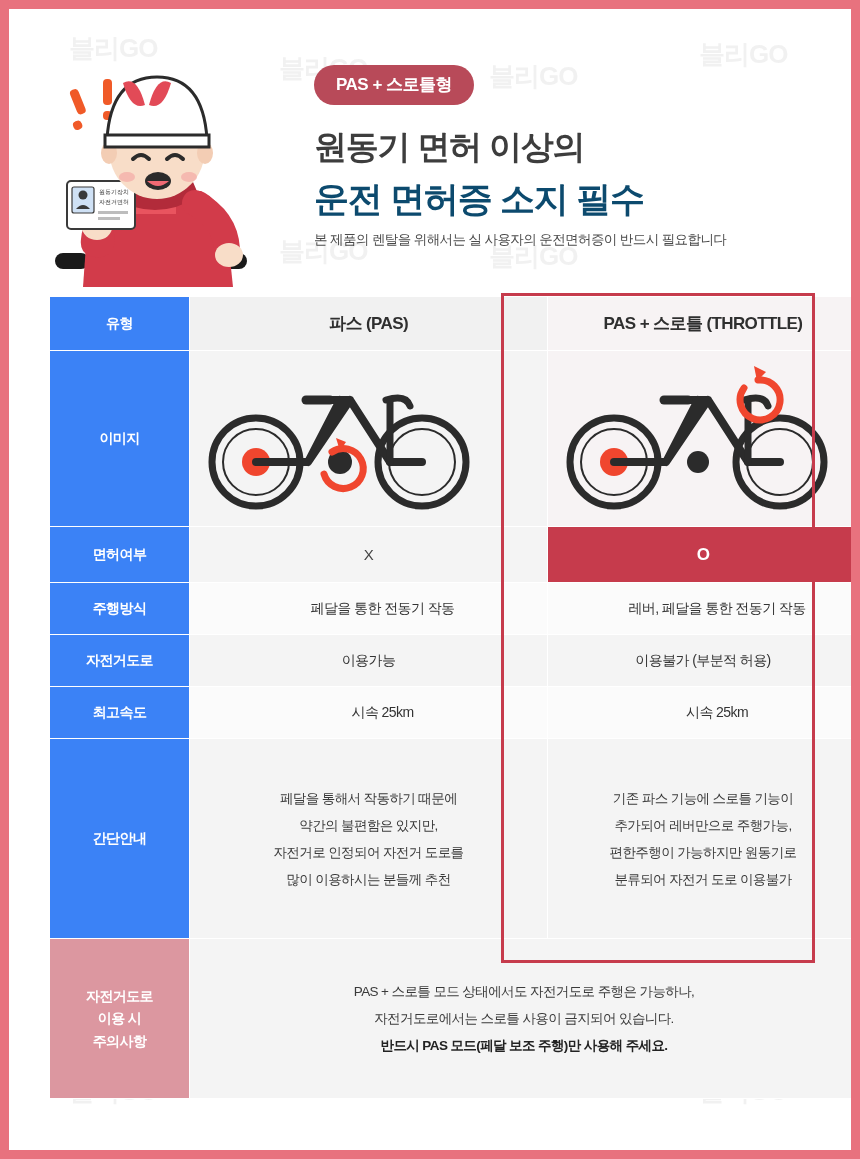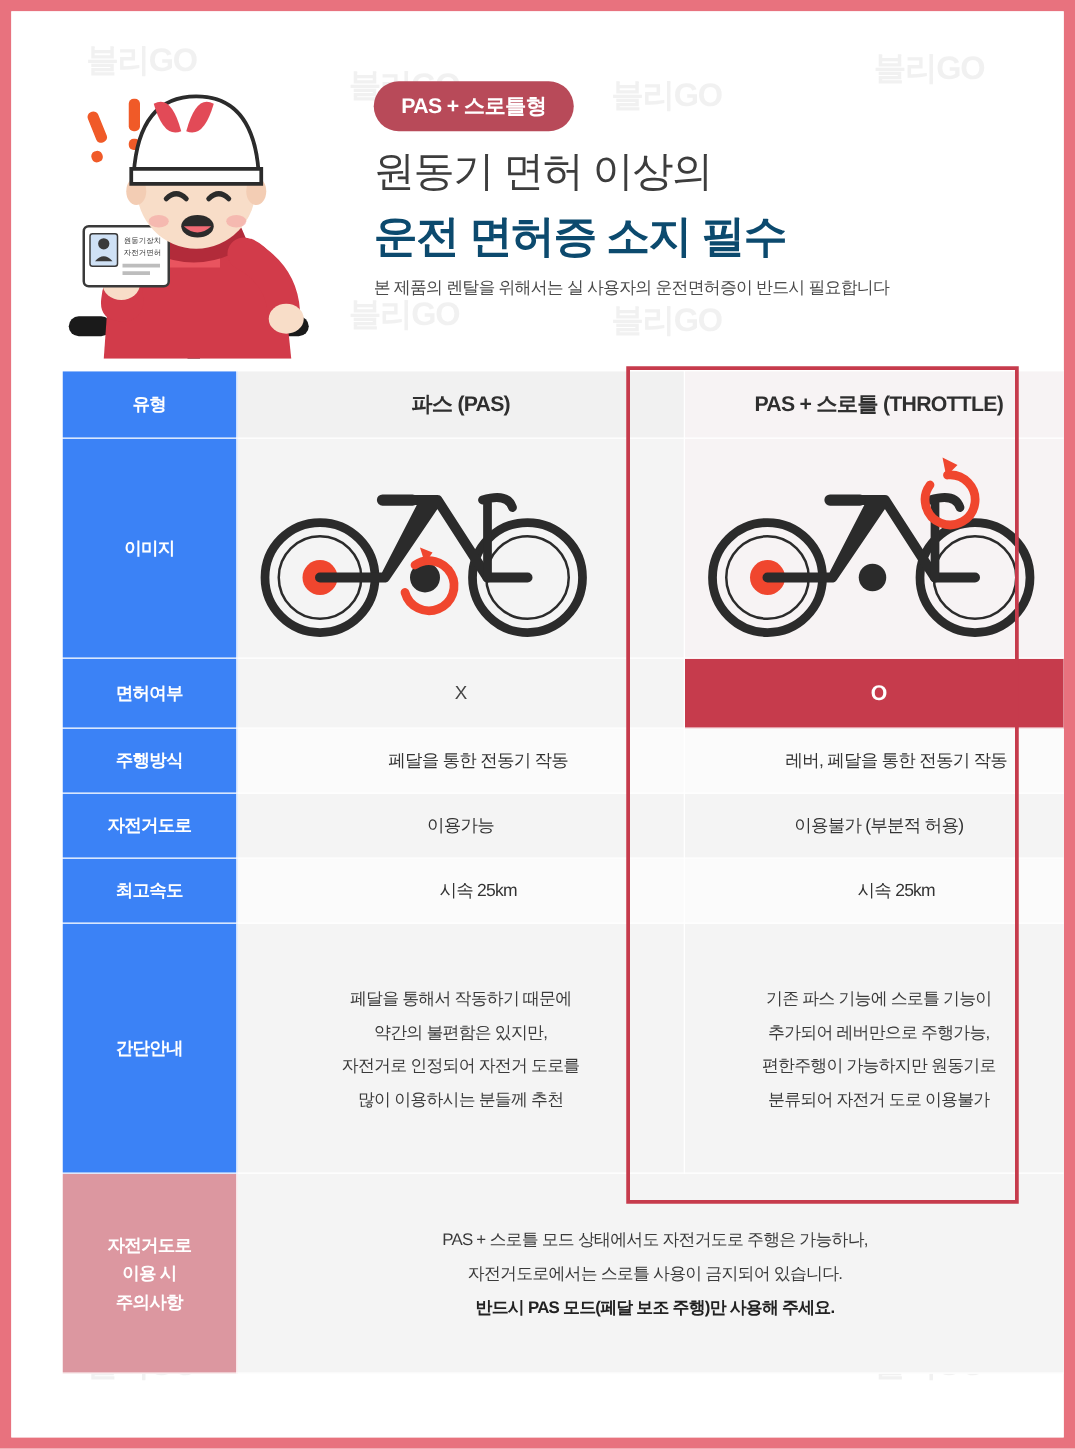--- a/index.html
+++ b/index.html
@@ -35,37 +35,37 @@
   }
 
   
   .hero {
     position: relative;
     height: 278px;
     width: 842px;
   }
   .hero-text {
     position: absolute;
-    left: 290px; top: 56px;
+    left: 305px; top: 56px;
     width: 520px;
   }
   .badge {
     display: inline-block;
     background: #b84a59;
     color: #ffffff;
     font-size: 17px;
     font-weight: bold;
     border-radius: 20px;
     padding: 8px 22px 9px 22px;
     letter-spacing: -0.5px;
   }
   .h1 {
-    margin-top: 10px;
+    margin-top: 20px;
     font-size: 33px;
-    font-weight: normal;
+    font-weight: bold;
     color: #3d3d3d;
     letter-spacing: -1.2px;
   }
   .h2 {
     margin-top: 6px;
     font-size: 35px;
     font-weight: bold;
     color: #0c4a6e;
     letter-spacing: -1.2px;
   }

